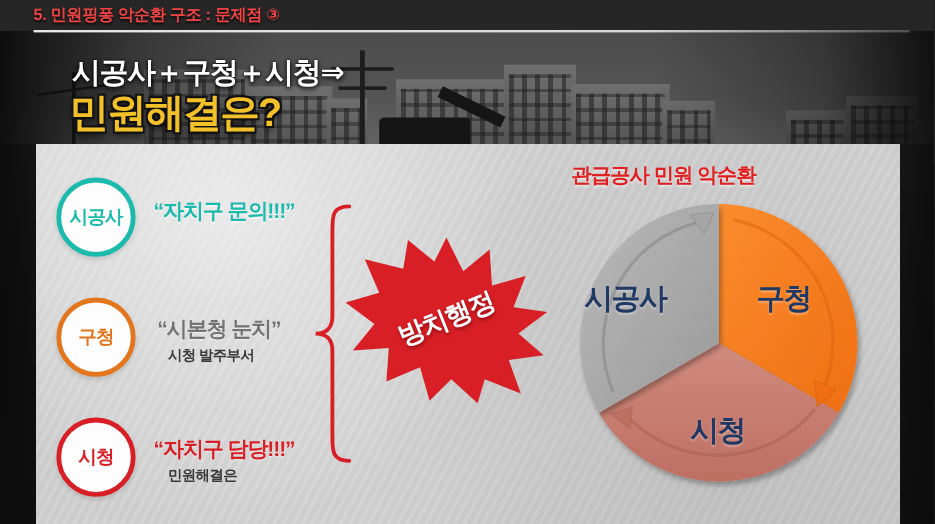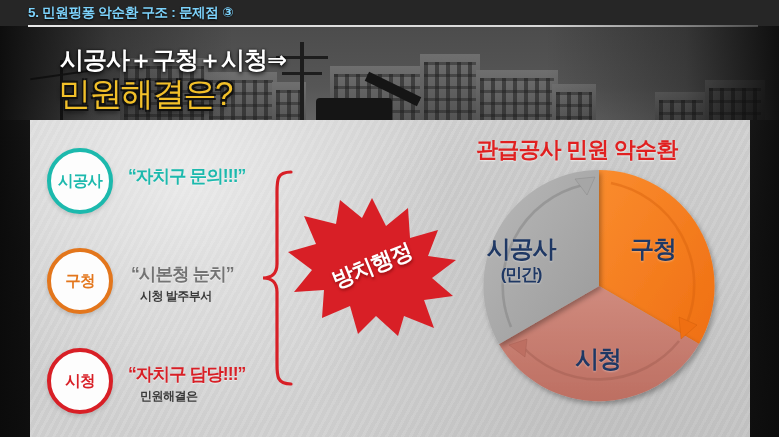--- a/index.html
+++ b/index.html
@@ -51,35 +51,35 @@
   .header{
     position:absolute; left:0; top:0; width:779px; height:26px;
     background:#262626;
   }
   .header-rule{
     position:absolute; left:28px; top:25px; width:730px; height:2px;
     background:linear-gradient(90deg,#e8e8e8 0%, #d8d8d8 70%, rgba(216,216,216,.25) 100%);
   }
   .header-title{
     position:absolute; left:28px; top:4px;
-    font-size:13.5px; font-weight:bold; color:#7dd3fc;
+    font-size:13.5px; font-weight:bold; color:#ef4444;
     letter-spacing:-.3px; white-space:nowrap;
     text-shadow:0 1px 2px rgba(0,0,0,.8);
   }
 
   
   .headline-1{
     position:absolute; left:60px; top:44px;
     font-size:24px; font-weight:bold; color:#ffffff;
     letter-spacing:-1px; white-space:nowrap;
     text-shadow:0 2px 4px rgba(0,0,0,.95), 0 0 2px rgba(0,0,0,.9);
   }
   .headline-2{
     position:absolute; left:58px; top:72px;
-    font-size:33px; font-weight:normal; color:#f2c029;
+    font-size:33px; font-weight:bold; color:#f2c029;
     letter-spacing:-1.6px; white-space:nowrap;
     text-shadow:
       -1.6px -1.6px 0 #111, 1.6px -1.6px 0 #111,
       -1.6px  1.6px 0 #111, 1.6px  1.6px 0 #111,
        0 3px 5px rgba(0,0,0,.8);
   }
 
   
   .panel{
     position:absolute; left:30px; top:120px; width:720px; height:317px;
@@ -135,21 +135,21 @@
     font-size:22px; font-weight:bold; color:#ffffff;
     letter-spacing:-1px; white-space:nowrap;
     transform:rotate(-22deg);
     text-shadow:0 2px 3px rgba(90,0,0,.55);
     pointer-events:none;
   }
 
   
   .cycle-title{
     position:absolute; left:476px; top:135px;
-    font-size:22px; font-weight:bold; color:#e02020;
+    font-size:17px; font-weight:bold; color:#e02020;
     letter-spacing:-.8px; white-space:nowrap;
     text-shadow:0 1px 2px rgba(255,255,255,.6);
   }
   .cycle{ position:absolute; left:465px; top:155px; width:270px; height:262px; }
   .seg-label{
     position:absolute; color:#1f3864; font-weight:bold;
     letter-spacing:-1.2px; white-space:nowrap; text-align:center;
     text-shadow:0 1px 2px rgba(255,255,255,.35);
   }
   .lbl-main{ font-size:24px; }
@@ -265,18 +265,17 @@
       <path d="M214 186 A104 104 0 0 1 56 190" stroke="#9d5a4e" stroke-opacity=".42" stroke-width="2.6" fill="none"></path>
       <polygon points="62,184 44,190 60,202" fill="#bd6f62" stroke="#9d5a4e" stroke-opacity=".35" stroke-width="1"></polygon>
     </g>
     <g>
       <path d="M46 172 A104 104 0 0 1 118 30" stroke="#7d7d7d" stroke-opacity=".45" stroke-width="2.6" fill="none"></path>
       <polygon points="110,24 130,22 122,40" fill="#a6a6a6" stroke="#7d7d7d" stroke-opacity=".35" stroke-width="1"></polygon>
     </g>
   </svg>
 
   <div class="seg-label lbl-main" style="left:-2px;top:78px;width:116px;">시공사</div>
-  <div class="seg-label lbl-sub" style="left:-2px;top:108px;width:116px;">(민간)</div>
 
   <div class="seg-label lbl-main" style="left:140px;top:78px;width:96px;">구청</div>
 
   <div class="seg-label lbl-main" style="left:78px;top:188px;width:110px;">시청</div>
 </div>
 
 </body></html>

